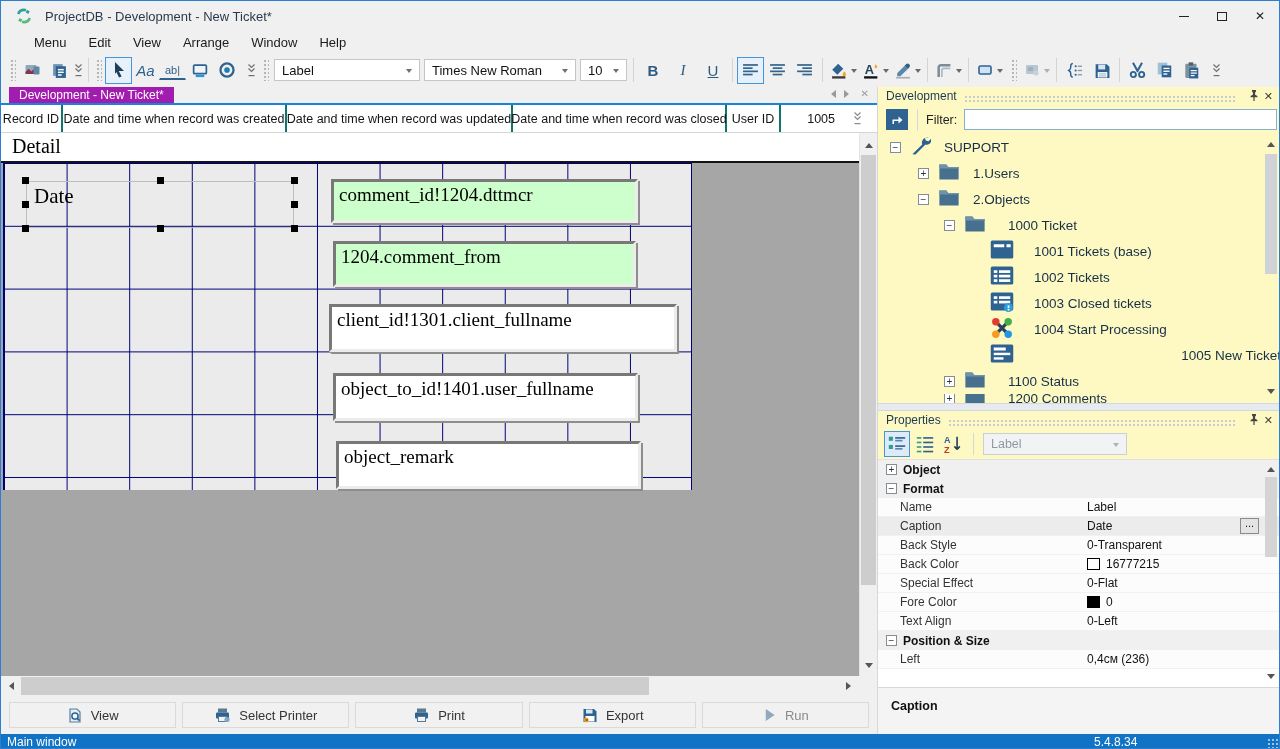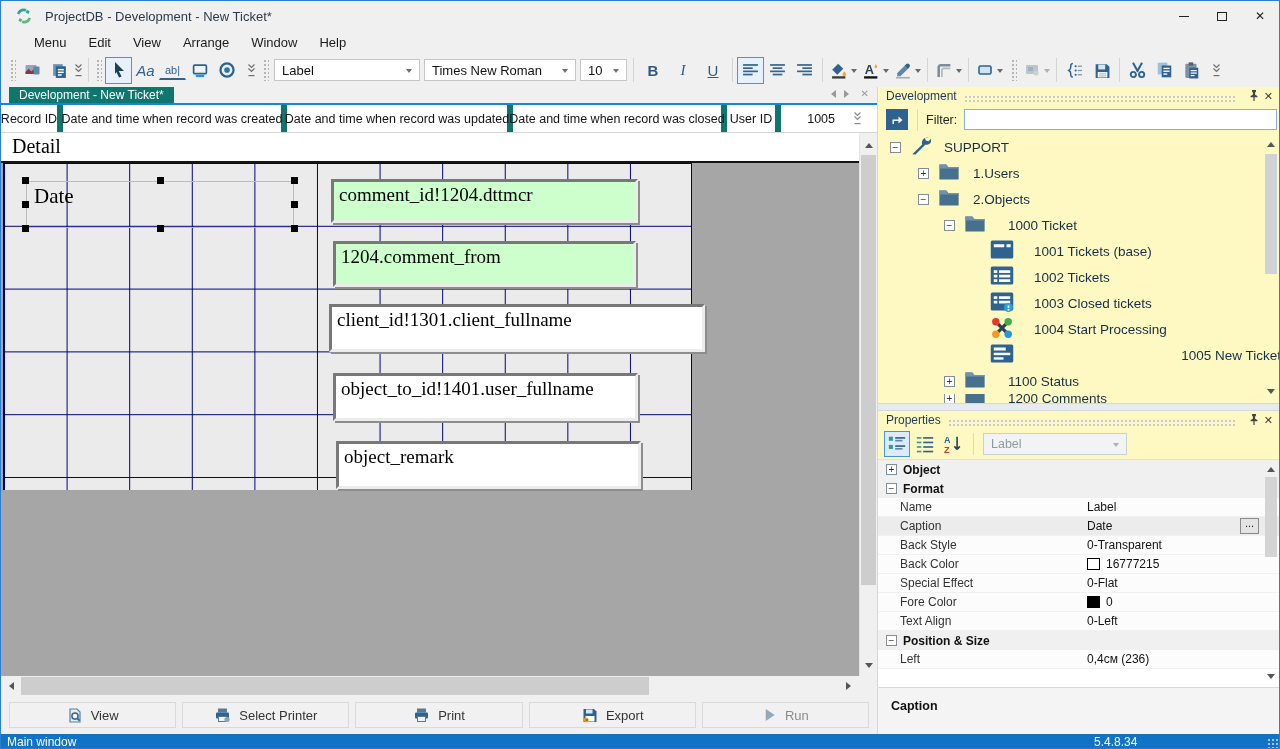--- a/index.html
+++ b/index.html
@@ -29,28 +29,28 @@
   .dar { margin-left:3px; width:0; height:0; border:3.5px solid transparent; border-top:4px solid #6a6a6a; position:relative; top:2px; }
   .dar.dis { border-top-color:#b0b0b0; }
   .combo { height:22px; background:#fff; border:1px solid #c6c6c6; display:flex; align-items:center; padding:0 7px; font-size:13px; color:#111; margin:0 2px; }
   .combo .cdar { margin-left:auto; width:0; height:0; border:3.5px solid transparent; border-top:4px solid #707070; position:relative; top:2px; }
   .biu { font-size:15px; color:#2d5a7e; width:24px; text-align:center; }
   .chev2 svg { display:block; }
 
   
   .workspace { position:absolute; left:0; top:86px; width:876px; height:647px; background:#f0f0f0; }
   .tabrow { position:absolute; left:0; top:0; width:876px; height:18px; background:#f0f0f0; border-bottom:2px solid #1883d7; }
-  .tab { position:absolute; left:8px; top:0; height:16px; background:#0f766e; color:#fff; font-size:12px; display:flex; align-items:center; padding:0 10px; }
+  .tab { position:absolute; left:8px; top:0; height:16px; background:#a21caf; color:#fff; font-size:12px; display:flex; align-items:center; padding:0 10px; }
   .tabnav { position:absolute; right:8px; top:3px; display:flex; gap:8px; align-items:center; }
   .tria-l { width:0;height:0;border:4px solid transparent;border-right:5px solid #9a9a9a; }
   .tria-r { width:0;height:0;border:4px solid transparent;border-left:5px solid #9a9a9a; }
   .tabnav .x { color:#9a9a9a; font-size:10px; line-height:8px; }
 
   .recheader { position:absolute; left:0; top:18px; width:876px; height:28px; background:#fff; border-bottom:1px solid #d6d6d6; display:flex; align-items:stretch; }
-  .rcell { display:flex; align-items:center; justify-content:center; padding:0 10px; border-right:6px solid #0f766e; font-size:12.5px; color:#141414; white-space:nowrap; }
+  .rcell { display:flex; align-items:center; justify-content:center; padding:0 10px; border-right:2px solid #0f766e; font-size:12.5px; color:#141414; white-space:nowrap; }
   .rcell.num { justify-content:flex-end; }
   .rh-over { margin-left:auto; margin-right:14px; display:flex; align-items:center; }
 
   .detailband { position:absolute; left:0; top:46px; width:858px; height:30px; background:#fff; border-bottom:2px solid #141414; }
   .detailband .bandlabel { font-family:"Liberation Serif","DejaVu Serif",serif; font-size:20px; color:#000; position:absolute; left:11px; top:2px; }
 
   .canvas { position:absolute; left:0; top:76px; width:858px; height:513px; background:#a6a6a6; overflow:hidden; }
   .gridarea { position:absolute; left:2px; top:0; width:689px; height:327px; background-color:#ebebeb;
     background-image:linear-gradient(to right,#00007a 1px,transparent 1px),linear-gradient(to bottom,#00007a 1px,transparent 1px);
     background-size:62.6px 62.8px; border-left:1px solid #00007a; border-right:1px solid #00007a; }
@@ -418,21 +418,21 @@
       <div class="hdl" style="left:156px;top:14px;"></div>
       <div class="hdl" style="left:290px;top:14px;"></div>
       <div class="hdl" style="left:21px;top:38px;"></div>
       <div class="hdl" style="left:290px;top:38px;"></div>
       <div class="hdl" style="left:21px;top:62px;"></div>
       <div class="hdl" style="left:156px;top:62px;"></div>
       <div class="hdl" style="left:290px;top:62px;"></div>
 
       <div class="fld green" style="left:330px;top:16px;width:307px;height:44px;">comment_id!1204.dttmcr</div>
       <div class="fld green" style="left:332px;top:78px;width:303px;height:46px;">1204.comment_from</div>
-      <div class="fld white" style="left:328px;top:141px;width:376px;height:48px;">client_id!1301.client_fullname</div>
+      <div class="fld white" style="left:328px;top:141px;width:348px;height:48px;">client_id!1301.client_fullname</div>
       <div class="fld white" style="left:332px;top:210px;width:305px;height:48px;">object_to_id!1401.user_fullname</div>
       <div class="fld white" style="left:335px;top:278px;width:305px;height:48px;">object_remark</div>
     </div>
 
     <div class="vscroll">
       <div class="sbtn" style="top:0;">
           <span class="tri-u"></span>
         </div>
       <div class="vthumb"></div>
       <div class="sbtn" style="bottom:0;">

